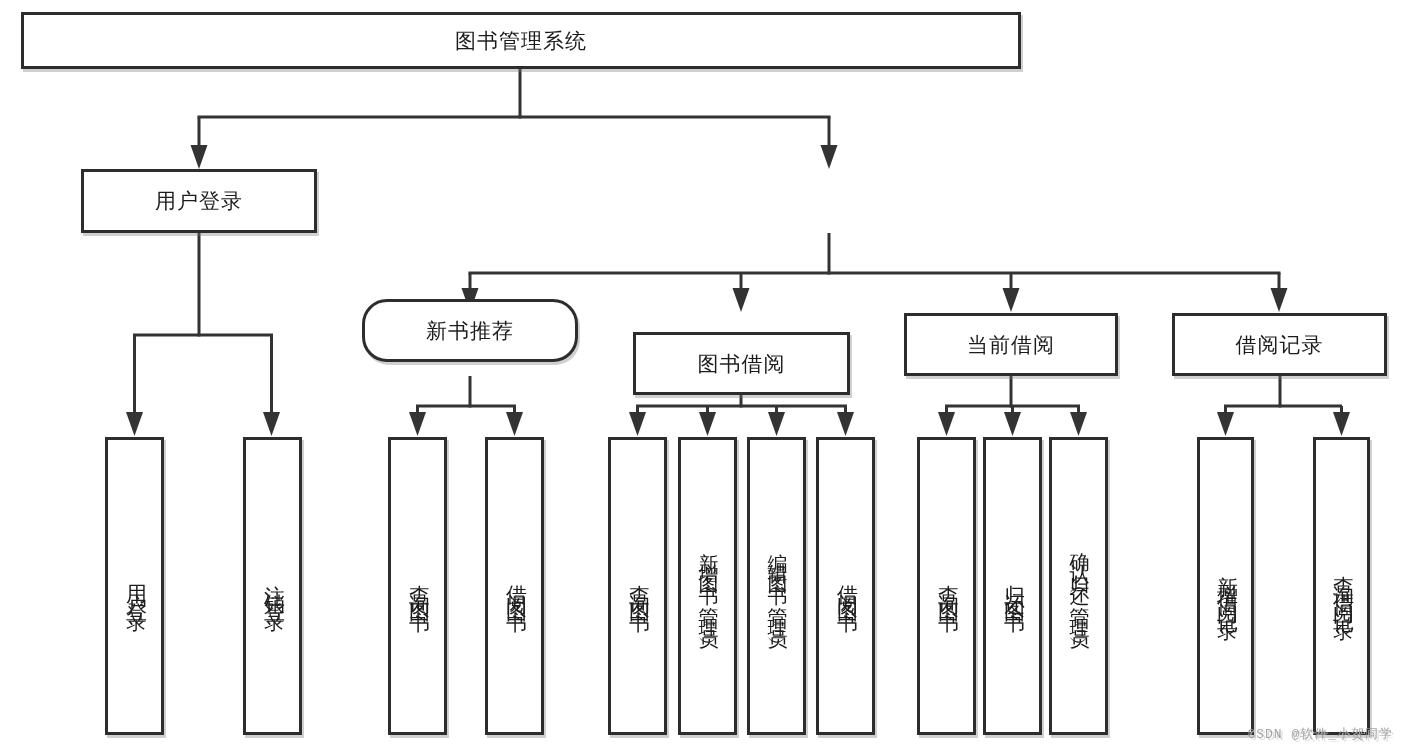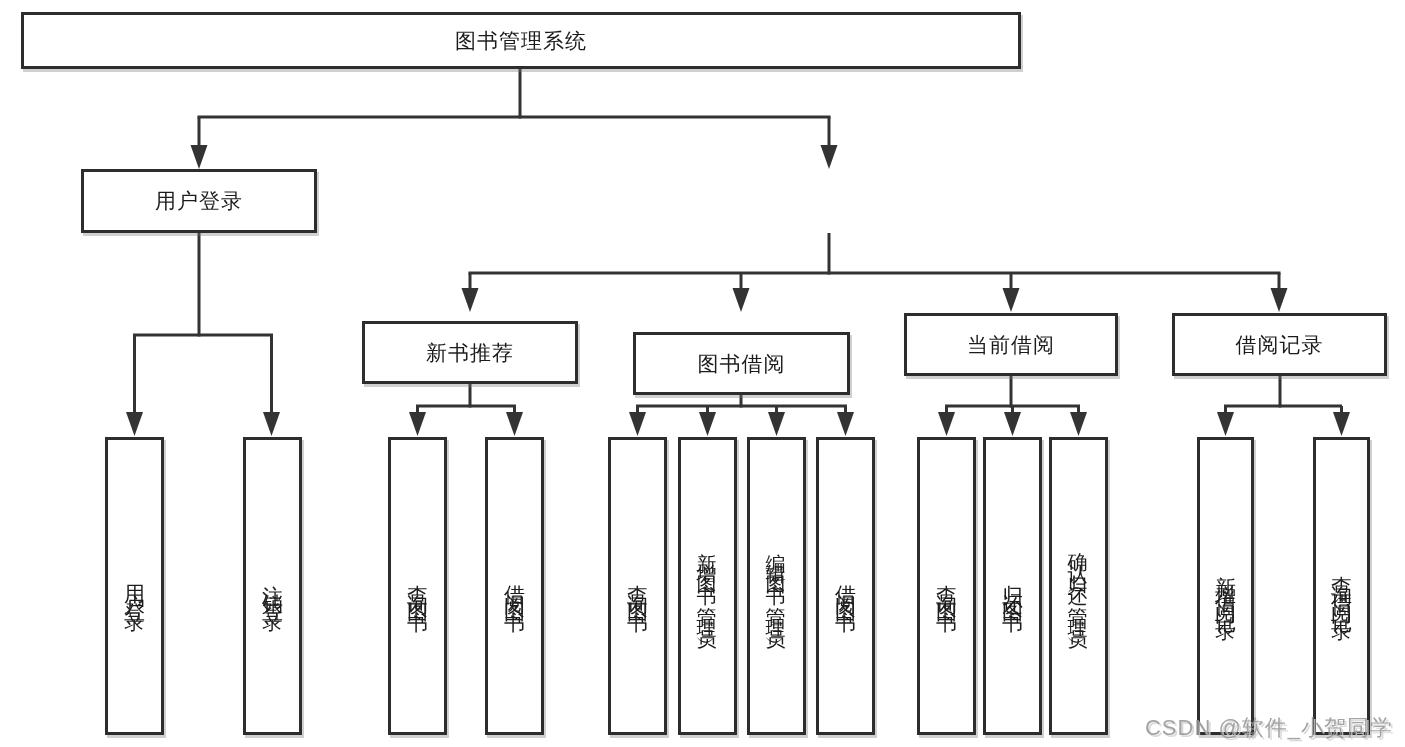--- a/index.html
+++ b/index.html
@@ -1,20 +1,20 @@
 <!DOCTYPE html>
 <html><head>
 <meta charset="utf-8">
 <style>
   html,body{margin:0;padding:0;background:#ffffff;}
   .stage{
     position:relative;
     width:1405px;height:747px;
     background:#ffffff;
-    font-family:Liberation Sans, sans-serif;
+    font-family:Liberation Mono, monospace;
     overflow:hidden;
   }
   svg.wires{position:absolute;left:0;top:0;z-index:1;}
   .hnode{
     position:absolute;z-index:2;
     background:#fff;
     border:3px solid #2d2d2d;
     box-sizing:border-box;
     display:flex;align-items:center;justify-content:center;
     font-size:21px;color:#1c1c1c;letter-spacing:1px;
@@ -28,21 +28,21 @@
     box-sizing:border-box;
     display:flex;align-items:center;justify-content:center;
     writing-mode:vertical-rl;text-orientation:mixed;
     font-size:21px;color:#1c1c1c;letter-spacing:9px;
     box-shadow:2px 3px 0 rgba(120,120,120,.35);
   }
   .vnode.long{letter-spacing:11px;font-size:20px;}
   .watermark{
     position:absolute;z-index:3;
     right:12px;bottom:4px;
-    font-size:22px;color:rgba(148,148,148,.85);
+    font-size:13px;color:rgba(148,148,148,.85);
     text-shadow:2px 2px 0 rgba(210,210,210,.8);
     letter-spacing:1px;
     white-space:nowrap;
   }
 </style>
 </head>
 <body>
 
 <div class="stage">
 
@@ -113,21 +113,21 @@
   </svg>
 
   <div class="hnode" style="left:21px;top:12px;width:1000px;height:57px;">
     <span>图书管理系统</span>
   </div>
 
   <div class="hnode" style="left:81px;top:169px;width:236px;height:64px;">
     <span>用户登录</span>
   </div>
 
-  <div class="hnode" style="left:362px;top:321px;width:216px;height:63px;">
+  <div class="hnode" style="left:362px;top:299px;width:216px;height:63px;border-radius:25px;">
     <span>新书推荐</span>
   </div>
   <div class="hnode" style="left:633px;top:313px;width:217px;height:63px;margin-top:19px;">
     <span>图书借阅</span>
   </div>
   <div class="hnode" style="left:904px;top:313px;width:214px;height:63px;">
     <span>当前借阅</span>
   </div>
   <div class="hnode" style="left:1172px;top:313px;width:215px;height:63px;">
     <span>借阅记录</span>

